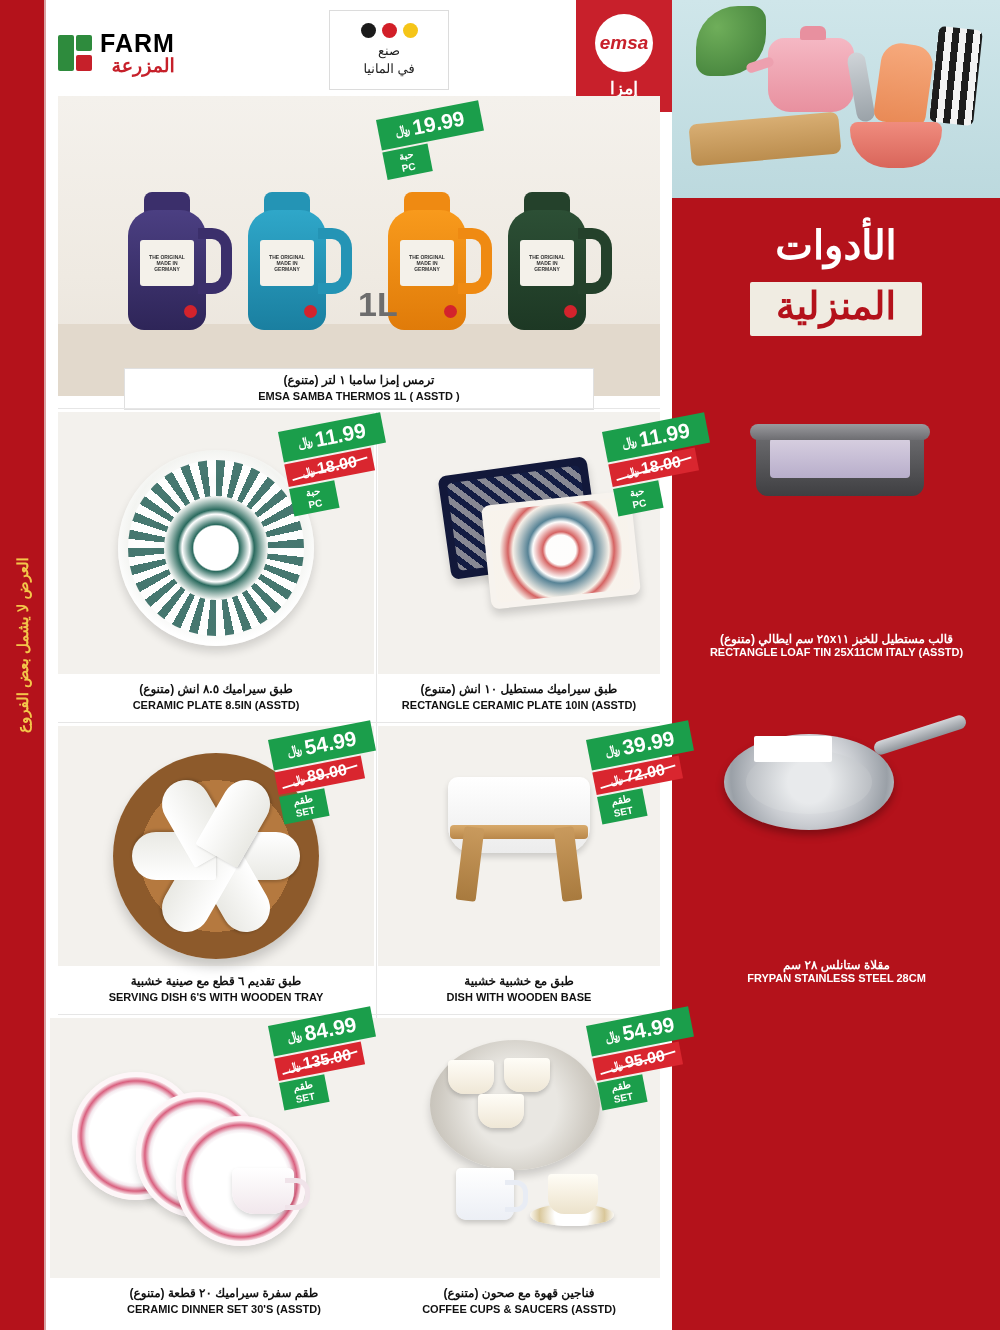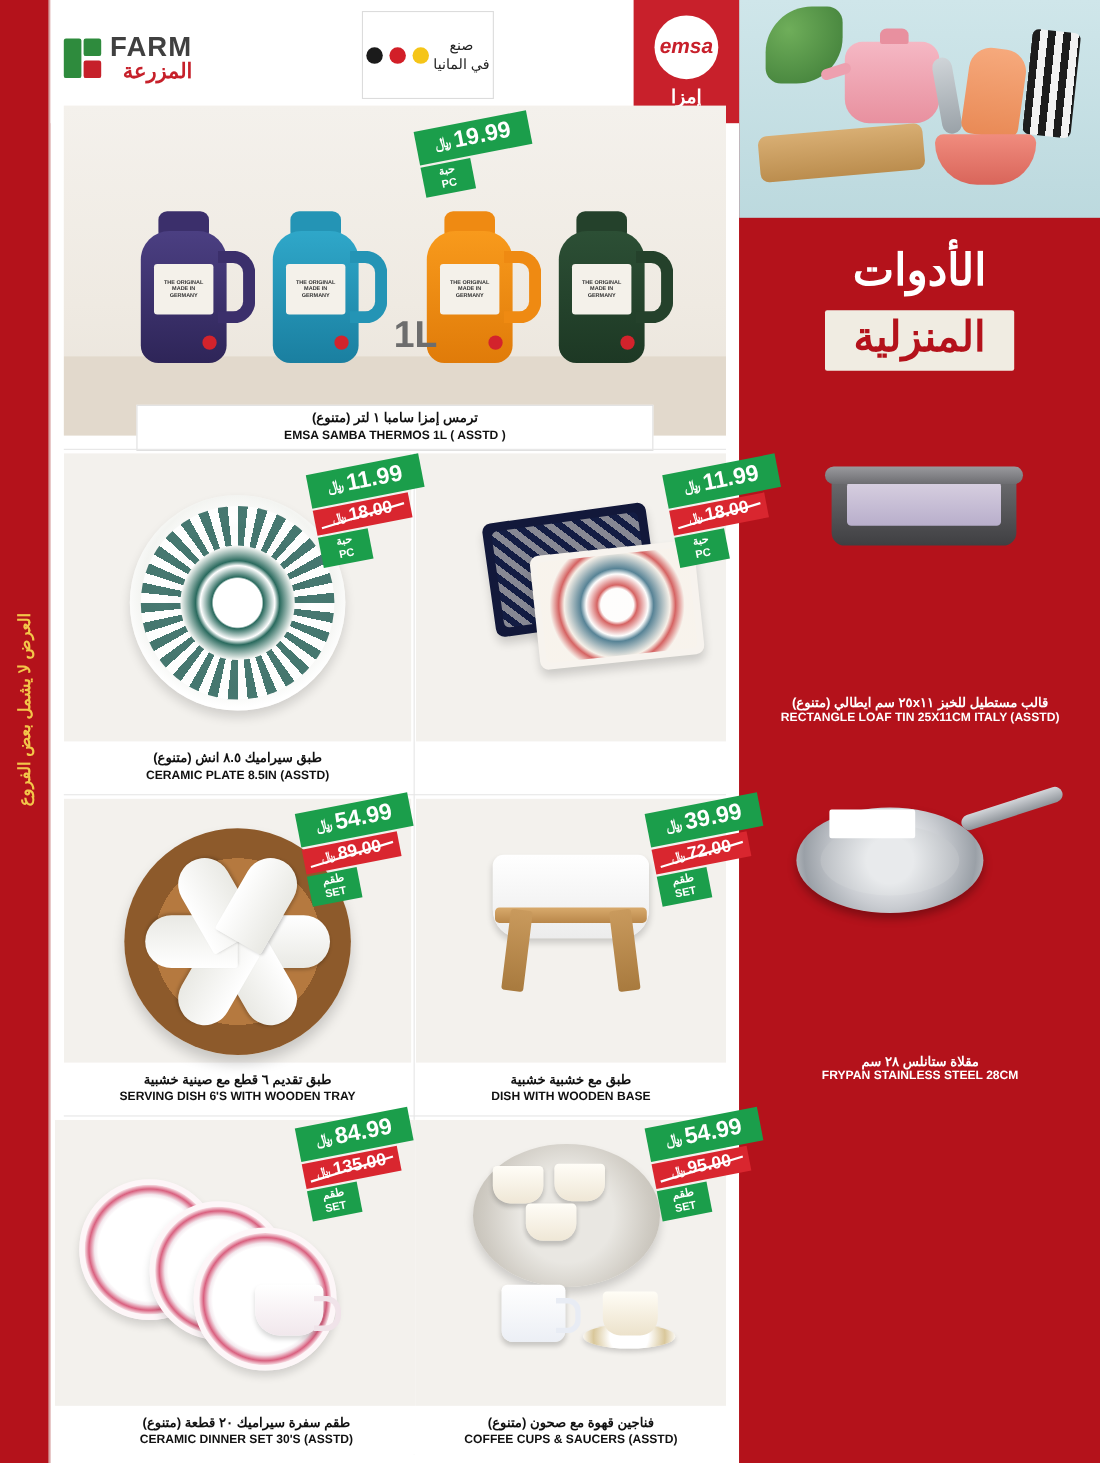--- a/index.html
+++ b/index.html
@@ -47,27 +47,27 @@
   .farm-mark {
     width: 34px; height: 36px; position: relative;
   }
   .farm-mark i {
     position: absolute; display: block; border-radius: 2px;
   }
   .fm1 { left: 0; top: 0; width: 16px; height: 36px; background: #2e8b3d; }
   .fm2 { left: 18px; top: 0; width: 16px; height: 16px; background: #2e8b3d; }
   .fm3 { left: 18px; top: 20px; width: 16px; height: 16px; background: #c6202a; }
   .farm-words { line-height: 1.05; }
-  .farm-en { font-size: 25px; font-weight: bold; color: #404040; letter-spacing: 1px; }
+  .farm-en { font-size: 25px; font-weight: bold; color: #000000; letter-spacing: 1px; }
   .farm-ar { font-size: 19px; font-weight: bold; color: #c6202a; direction: rtl; }
 
   .made-box {
     position: absolute; left: 283px; top: 10px; width: 120px; height: 80px;
     border: 1px solid #dcdcdc; background: #fff;
-    display: flex; flex-direction: row; align-items: center; justify-content: center;
+    display: flex; flex-direction: column; align-items: center; justify-content: center;
     gap: 4px;
   }
   .dots { display: flex; gap: 6px; }
   .dots i { width: 15px; height: 15px; border-radius: 50%; display: block; }
   .d-black { background: #1b1b1b; }
   .d-red { background: #d21f28; }
   .d-yellow { background: #f5c518; }
   .made-text { direction: rtl; text-align: center; font-size: 13px; color: #222; line-height: 1.35; }
 
   .emsa-box {
@@ -590,20 +590,24 @@
         <span>حبة</span><br>
         <span>PC</span>
       </div>
     </div>
 
     <div class="cell" style="left:332px; top:412px; width:282px; height:306px;">
       <div class="photo">
         <div class="rect-plate rp-dark"></div>
         <div class="rect-plate rp-light"></div>
       </div>
+      <div class="cap">
+        <div class="ar">طبق سيراميك مستطيل ١٠ انش (متنوع)</div>
+        <div class="en">RECTANGLE CERAMIC PLATE 10IN (ASSTD)</div>
+      </div>
     </div>
     <div class="tag" style="left:556px; top:432px;">
       <div class="new">
         <span class="riyal">﷼</span>
         <span>11.99</span>
       </div>
       <div class="old">
         <span class="riyal">﷼</span>
         <span>18.00</span>
       </div>

